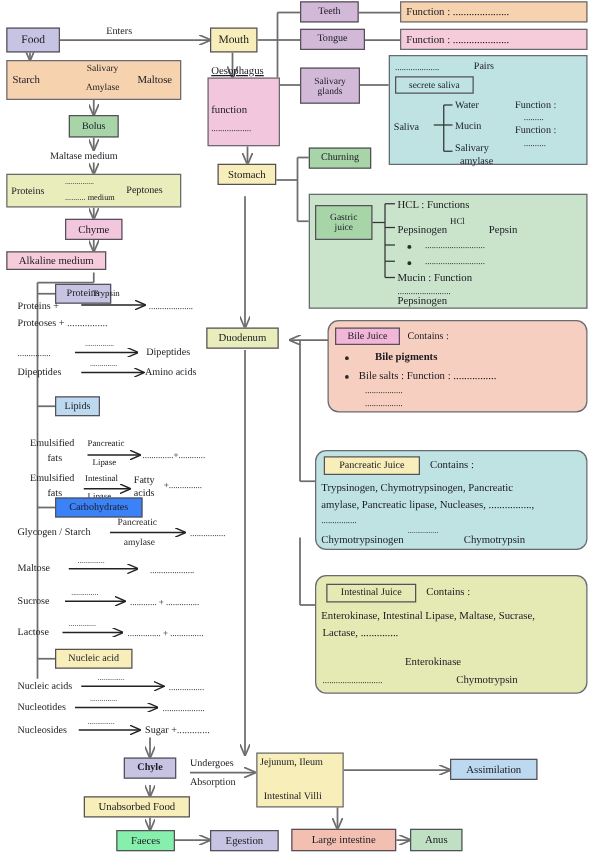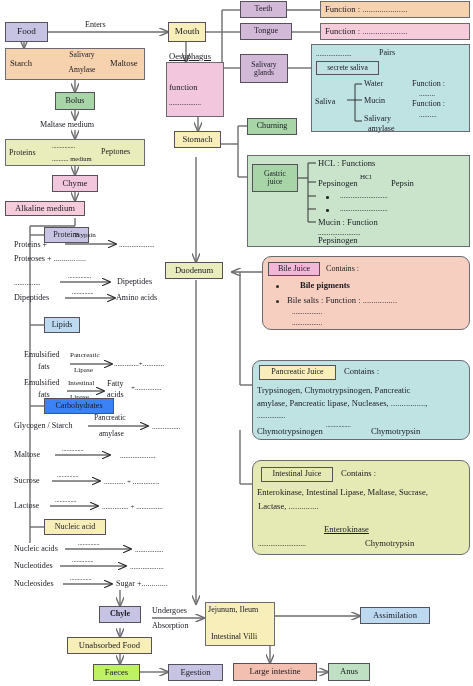--- a/index.html
+++ b/index.html
@@ -302,21 +302,21 @@
   <div class="txt s6" style="left:326px;top:421px;">................</div>
   <div class="txt s85" style="left:371px;top:426px;">Chymotrypsin</div>
 
   <div class="panel rpanel" style="left:252px;top:460px;width:218px;height:95px;background:#e5e9b4;"></div>
   <div class="box s8" style="left:261px;top:467px;width:72px;height:15px;background:#e5e9b4;">
     <span>Intestinal Juice</span>
   </div>
   <div class="txt s85" style="left:341px;top:468px;">Contains :</div>
   <div class="txt s85" style="left:257px;top:487px;">Enterokinase, Intestinal Lipase, Maltase, Sucrase,</div>
   <div class="txt s85" style="left:258px;top:501px;">Lactase, ..............</div>
-  <div class="txt s85" style="left:324px;top:524px;text-decoration:underline;">Enterokinase</div>
+  <div class="txt s85" style="left:324px;top:524px;">Enterokinase</div>
   <div class="txt s7" style="left:258px;top:540px;">...........................</div>
   <div class="txt s85" style="left:365px;top:538px;">Chymotrypsin</div>
 
   <div class="box s8" style="left:44px;top:227px;width:45px;height:16px;background:#c6c4e2;">
     <span>Proteins</span>
   </div>
   <div class="txt s8" style="left:14px;top:240px;">Proteins +</div>
   <div class="txt s7" style="left:74px;top:231px;">Trypsin</div>
   <div class="txt s7" style="left:119px;top:241px;">....................</div>
   <div class="txt s8" style="left:14px;top:254px;">Proteoses +  ................</div>
@@ -384,21 +384,21 @@
   <div class="txt s8" style="left:211px;top:632px;">Intestinal Villi</div>
 
   <div class="box s85" style="left:360px;top:607px;width:70px;height:17px;background:#bcd9ef;">
     <span>Assimilation</span>
   </div>
 
   <div class="box s85" style="left:67px;top:637px;width:85px;height:17px;background:#f7eeb9;">
     <span>Unabsorbed Food</span>
   </div>
 
-  <div class="box s85" style="left:93px;top:664px;width:47px;height:17px;background:#bef264;">
+  <div class="box s85" style="left:93px;top:664px;width:47px;height:17px;background:#86efac;">
     <span>Faeces</span>
   </div>
   <div class="box s85" style="left:168px;top:664px;width:55px;height:17px;background:#c6c4e2;">
     <span>Egestion</span>
   </div>
   <div class="box s85" style="left:233px;top:663px;width:84px;height:18px;background:#f3bfb0;">
     <span>Large intestine</span>
   </div>
   <div class="box s85" style="left:328px;top:663px;width:42px;height:18px;background:#bfe0c2;">
     <span>Anus</span>

